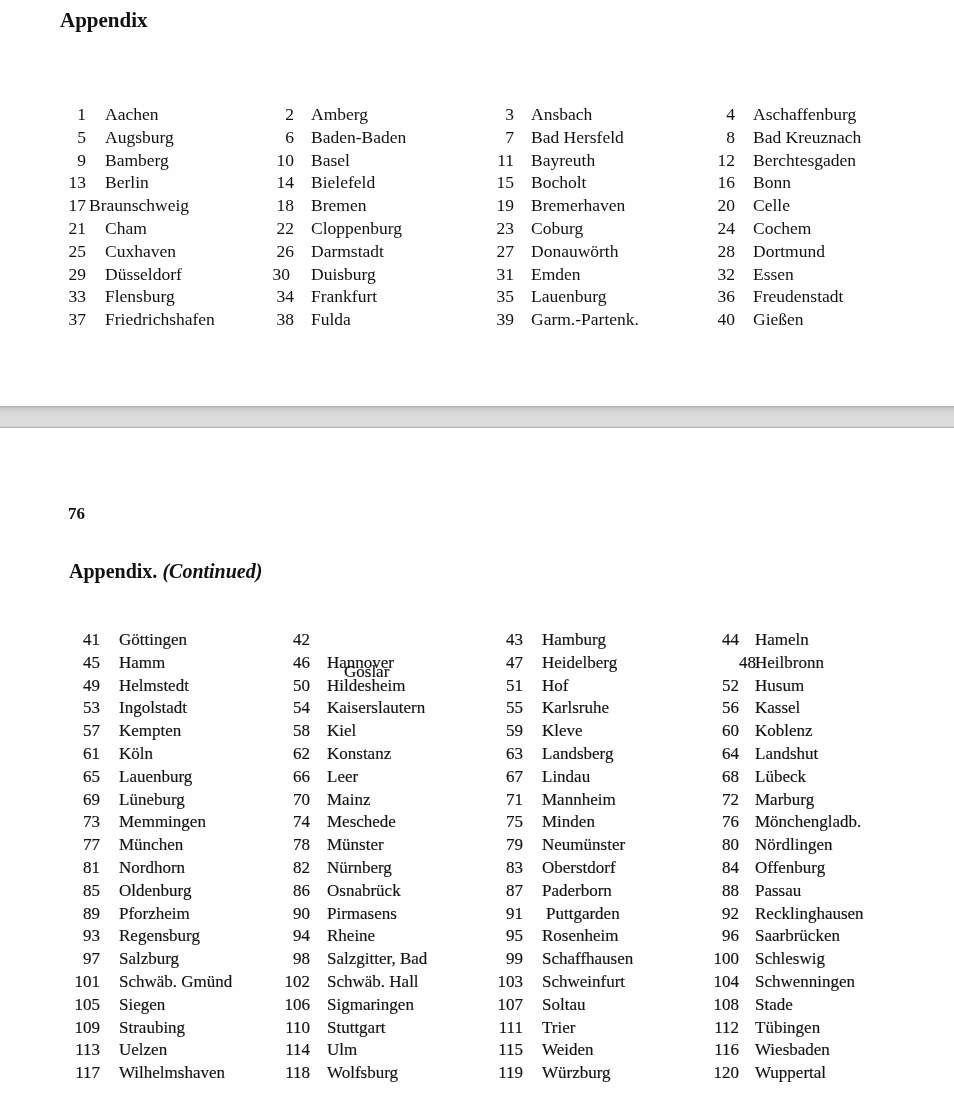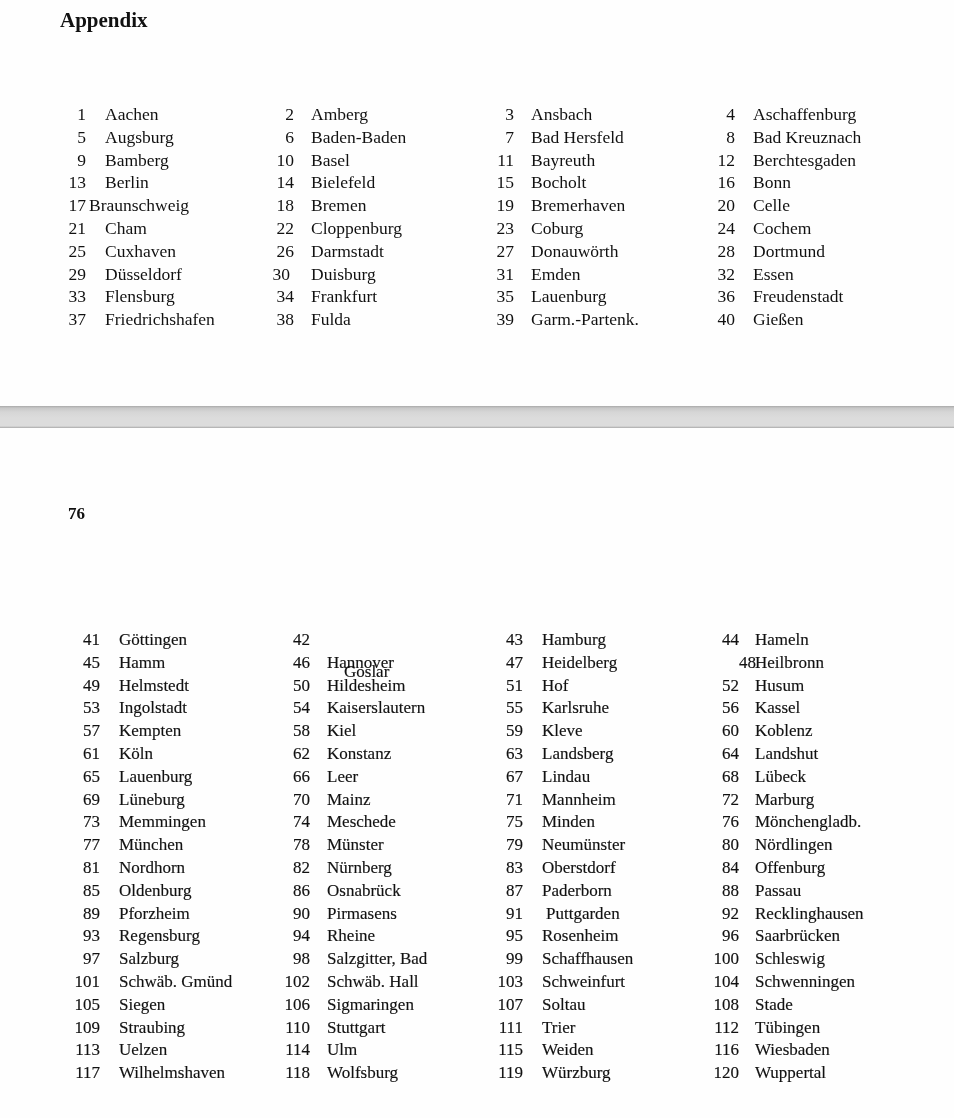--- a/index.html
+++ b/index.html
@@ -147,20 +147,24 @@
         <span class="cell num" style="left: 695px; width: 40px;">40</span>
         <span class="cell name" style="left: 753px;">Gießen</span>
       </div>
     </div>
 </div>
 
 <div class="separator"></div>
 
 <div class="page page-bottom">
   <div class="page-number">76</div>
+  <div class="appendix-continued">
+    <span class="b">Appendix.</span>
+    <span class="i">(Continued)</span>
+  </div>
   <div class="grid grid-bottom" id="grid-bottom" style="left:0; top:200px;">
       <div class="row" style="top: 0px;">
         <span class="cell num" style="left: 60px; width: 40px;">41</span>
         <span class="cell name" style="left: 119px;">Göttingen</span>
         <span class="cell num" style="left: 270px; width: 40px;">42</span>
         <span class="cell name" style="left: 344px; margin-top: 32px;">Goslar</span>
         <span class="cell num" style="left: 483px; width: 40px;">43</span>
         <span class="cell name" style="left: 542px;">Hamburg</span>
         <span class="cell num" style="left: 699px; width: 40px;">44</span>
         <span class="cell name" style="left: 755px;">Hameln</span>

